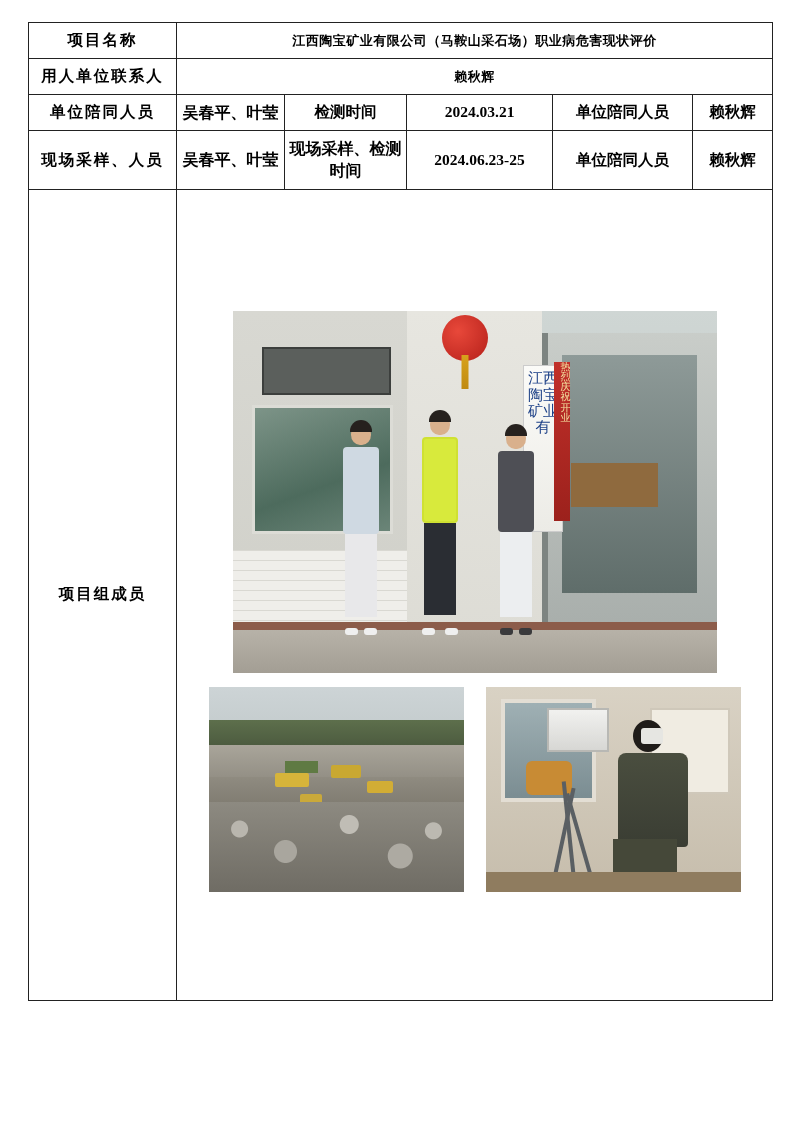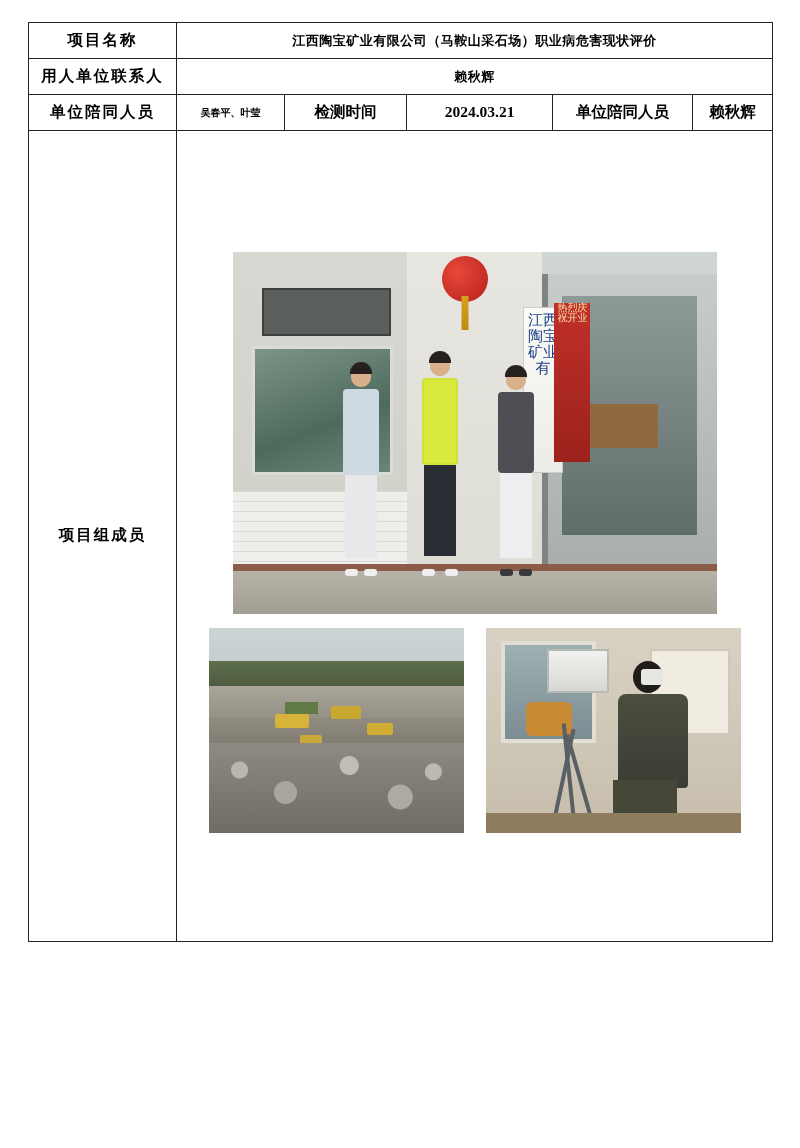--- a/index.html
+++ b/index.html
@@ -41,21 +41,21 @@
   }
   .label-cell .cell {
     letter-spacing: 2px;
   }
   .value-big {
     font-size: 13px;
     letter-spacing: 0.5px;
   }
   .tight {
     letter-spacing: 0px;
-    font-size: 10px;
+    font-size: 16px;
   }
   .images-label {
     vertical-align: middle;
   }
   .images-cell {
     height: 810px;
     vertical-align: top;
   }
   .photo-stack {
     padding: 14px 0 0 0;
@@ -130,26 +130,26 @@
     color: #1b3f86;
     font-size: 15px;
     line-height: 1.08;
     text-align: center;
     padding-top: 4px;
     box-sizing: border-box;
     font-family: "Liberation Serif", serif;
     letter-spacing: 0;
   }
   .p1-sign2 {
-    position: absolute; left: 66.5%; top: 14%; width: 36px; height: 44%;
+    position: absolute; left: 66.5%; top: 14%; width: 16px; height: 44%;
     background: linear-gradient(#c1302a, #9c211c);
     color: #f4e3a0;
     font-size: 10px;
     line-height: 1.02;
-    text-align: center;
+    text-align: right;
   }
   .p1-door {
     position: absolute; left: 64%; top: 6%; width: 36%; height: 82%;
     background: linear-gradient(#c9cdc9, #a8aeab);
     border-left: 6px solid #7d8481;
   }
   .p1-door-inner {
     position: absolute; left: 68%; top: 12%; width: 28%; height: 66%;
     background: linear-gradient(#8e9a98, #5f6d6a);
   }
@@ -269,20 +269,40 @@
           <span class="cell">2024.03.21</span>
         </td>
         <td>
           <span class="cell">单位陪同人员</span>
         </td>
         <td>
           <span class="cell">赖秋辉</span>
         </td>
       </tr>
       <tr>
+        <td class="label-cell">
+          <span class="cell">现场采样、人员</span>
+        </td>
+        <td>
+          <span class="cell tight">吴春平、叶莹</span>
+        </td>
+        <td>
+          <span class="cell tight">现场采样、检测时间</span>
+        </td>
+        <td>
+          <span class="cell">2024.06.23-25</span>
+        </td>
+        <td>
+          <span class="cell">单位陪同人员</span>
+        </td>
+        <td>
+          <span class="cell">赖秋辉</span>
+        </td>
+      </tr>
+      <tr>
         <td class="label-cell images-label">
           <span class="cell">项目组成员</span>
         </td>
         <td colspan="5" class="images-cell">
           <div class="photo-stack">
 
             <div class="photo-top">
               <div class="sky"></div>
               <div class="p1-wallL"></div>
               <div class="p1-awn"></div>

